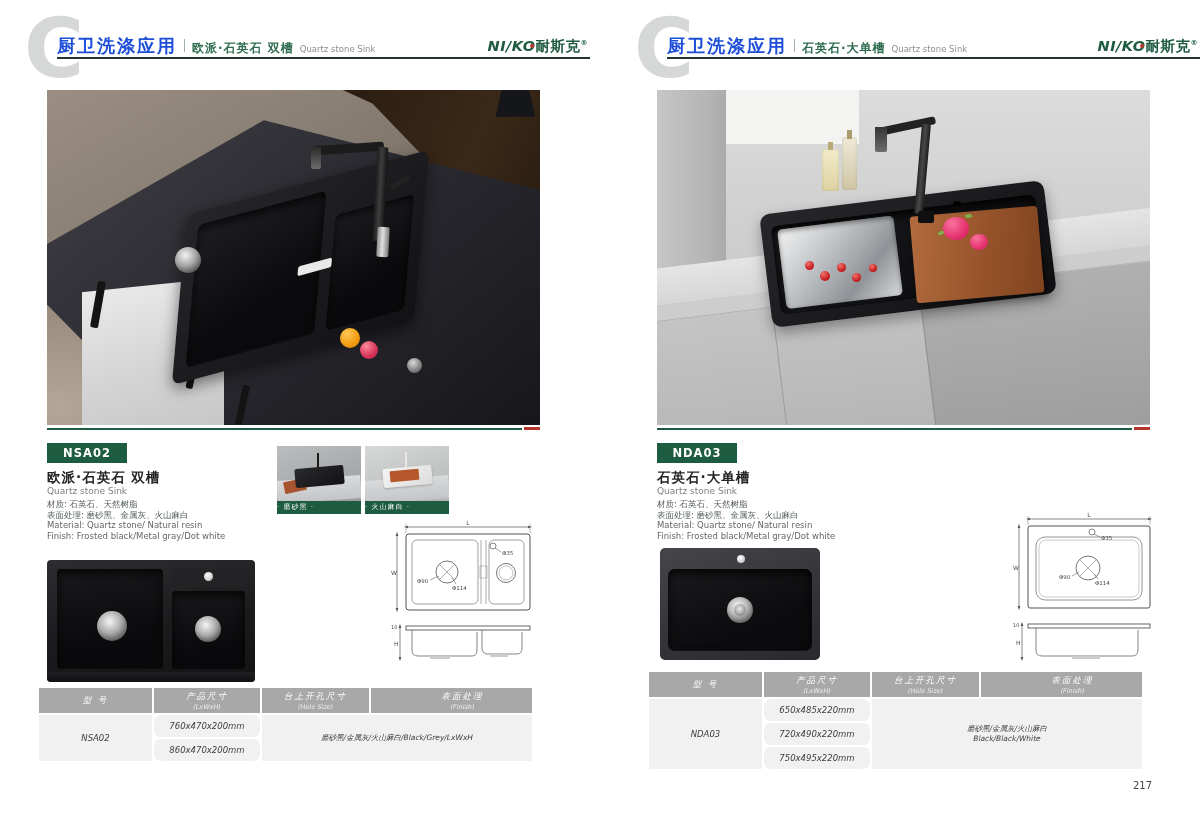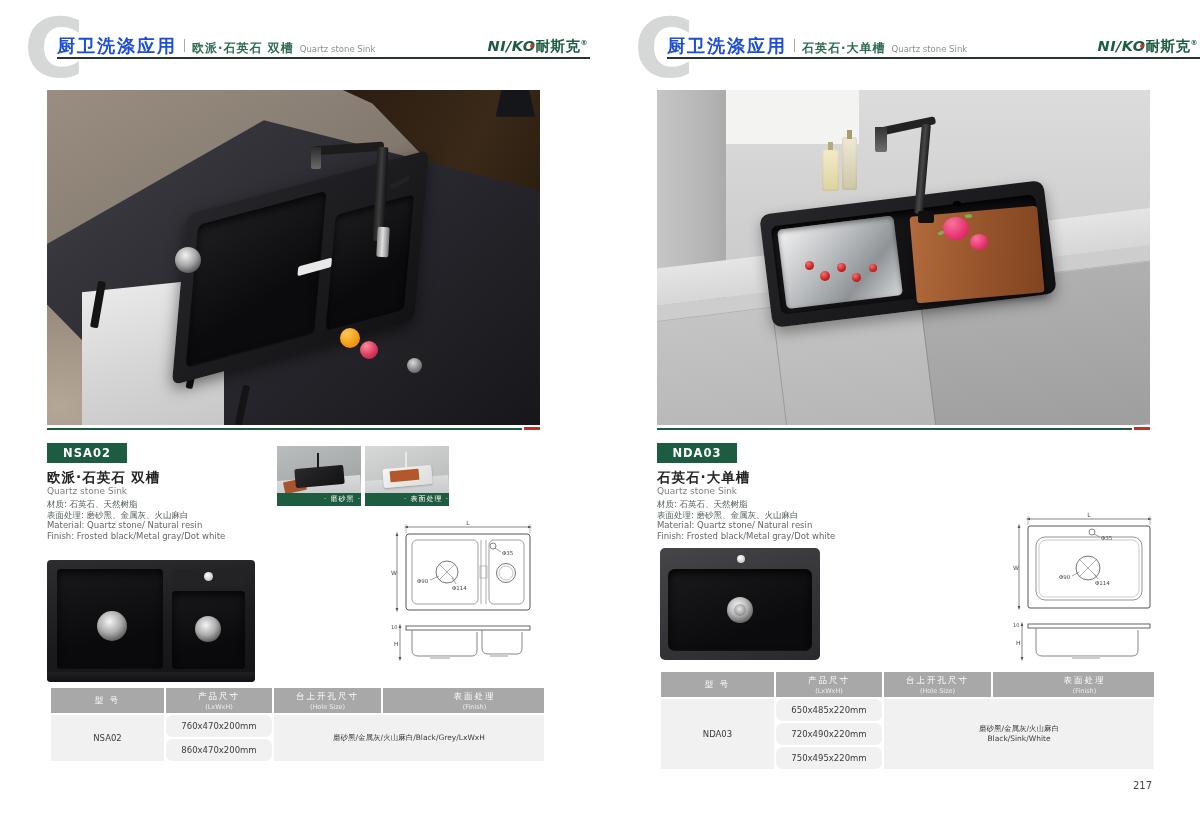--- a/index.html
+++ b/index.html
@@ -92,21 +92,21 @@
   .ptitle { position:absolute; left:17px; top:469px; font-size:13.5px; font-weight:bold; color:#222; letter-spacing:1px; }
   .ptitle-en { position:absolute; left:17px; top:486px; font-size:9px; color:#7d827f; }
   .specs { position:absolute; left:17px; top:498px; font-size:8.5px; color:#55605b; line-height:10.5px; }
   .specs .en { color:#666; }
 
   
   .swatches { position:absolute; left:247px; top:446px; display:flex; gap:4px; }
   .swatch { width:84px; height:68px; position:relative; }
   .sw-img { position:absolute; left:0; top:0; width:84px; height:55px; overflow:hidden; }
   .sw-img * { position:absolute; }
-  .sw-bar { position:absolute; left:0; bottom:8px; width:84px; height:13px; background:#1d5c40; color:#fff; font-size:7px; text-align:right; line-height:13px; letter-spacing:1px; }
+  .sw-bar { position:absolute; left:0; bottom:0; width:84px; height:13px; background:#1d5c40; color:#fff; font-size:7px; text-align:left; line-height:13px; letter-spacing:1px; }
   .s1 { background:linear-gradient(160deg,#babdbe 0%,#a9acad 55%,#999b9c); }
   .s2 { background:linear-gradient(160deg,#c2c4c5 0%,#aeb0b1 55%,#9b9d9e); }
   .s3 { background:linear-gradient(160deg,#d7d8d8 0%,#c3c4c4 55%,#b2b3b3); }
   .sw-counter { left:0; top:58%; width:100%; height:42%; background:linear-gradient(#d9dadb,#c4c5c6); transform:rotate(-4deg); }
   .sw-sink-dark { left:22%; top:38%; width:58%; height:34%; background:linear-gradient(150deg,#2a2a2d,#121214); transform:rotate(-5deg); border-radius:2px; }
   .sw-sink-white { left:22%; top:38%; width:58%; height:34%; background:linear-gradient(150deg,#f4f4f4,#dcdcdc); transform:rotate(-5deg); border-radius:2px; box-shadow:0 1px 2px rgba(0,0,0,.25); }
   .sw-board { left:8%; top:62%; width:26%; height:22%; background:#a8552f; transform:rotate(-12deg); border-radius:1px; }
   .sw-board-in { left:30%; top:44%; width:34%; height:20%; background:#b4582c; transform:rotate(-5deg); border-radius:1px; }
   .sw-faucet { left:48%; top:12%; width:2px; height:28%; background:#1a1a1a; }
   .sw-faucet-w { left:48%; top:10%; width:2px; height:28%; background:#e8e8e8; }
@@ -130,21 +130,21 @@
   .tr-drain { left:calc(50% - 13px); top:44%; width:26px; height:26px; border-radius:50%; background:radial-gradient(circle at 42% 35%,#f7f7f7,#b9b9b9 40%,#6a6a6a 72%,#3a3a3a); }
   .tr-drain::after { content:''; position:absolute; left:7px; top:7px; width:12px; height:12px; border-radius:50%; background:radial-gradient(circle at 45% 40%,#e8e8e8,#8f8f8f 70%); }
 
   
   .drawing { position:absolute; }
   .drawing text { font-family:"DejaVu Sans", sans-serif; fill:#4a4a4a; }
   .dwg-left { left:360px; top:518px; }
   .dwg-right { left:372px; top:510px; }
 
   
-  .spec-table { position:absolute; left:21px; width:493px; }
+  .spec-table { position:absolute; left:9px; width:493px;font-style:italic; }
   .st-left { top:688px; } .st-right { top:672px; }
   .t-head { display:flex; gap:2px; }
   .th { background:#a8a8a8; color:#fff; text-align:center; min-height:25px; display:flex; flex-direction:column; justify-content:center; padding:2px 0; }
   .th .cn { font-size:8.5px; letter-spacing:2px; }
   .th .en { font-size:6.5px; color:#ededed; letter-spacing:0; }
   .c1 { width:113px; } .c2 { width:106px; } .c3 { width:107px; } .c4 { flex:1;padding-left:22px; }
   .t-body { display:flex; gap:2px; margin-top:2px; }
   .td { background:#f1f1f1; display:flex; align-items:center; justify-content:center; font-size:8.5px; color:#3c3c3c; }
   .tcol { display:flex; flex-direction:column; gap:2px; }
   .tcol .td { height:22px;border-radius:7px; }
@@ -218,21 +218,21 @@
         </div>
         <div class="sw-bar">· 磨砂黑 ·</div>
       </div>
       <div class="swatch">
         <div class="sw-img s3">
           <div class="sw-counter"></div>
           <div class="sw-sink-white"></div>
           <div class="sw-board-in"></div>
           <div class="sw-faucet-w"></div>
         </div>
-        <div class="sw-bar">· 表面处理 ·</div>
+        <div class="sw-bar">· 火山麻白 ·</div>
       </div>
     </div>
 
     <div class="thumb thumb-left">
       <div class="tl-bowl-big"></div>
       <div class="tl-ledge"></div>
       <div class="tl-hole"></div>
       <div class="tl-bowl-sm"></div>
       <div class="tl-drain1"></div>
       <div class="tl-drain2"></div>
@@ -452,21 +452,21 @@
       </div>
       <div class="t-body">
         <div class="td c1 tall">NDA03</div>
         <div class="tcol c2">
           <div class="td">650x485x220mm</div>
           <div class="td">720x490x220mm</div>
           <div class="td">750x495x220mm</div>
         </div>
         <div class="td c4 tall finish">
           <div>磨砂黑/金属灰/火山麻白</div>
-          <div>Black/Sink/White</div>
+          <div>Black/Black/White</div>
         </div>
       </div>
     </div>
 
     <div class="pageno pn-right">217</div>
   </div>
 
 </div>
 
 </body></html>

